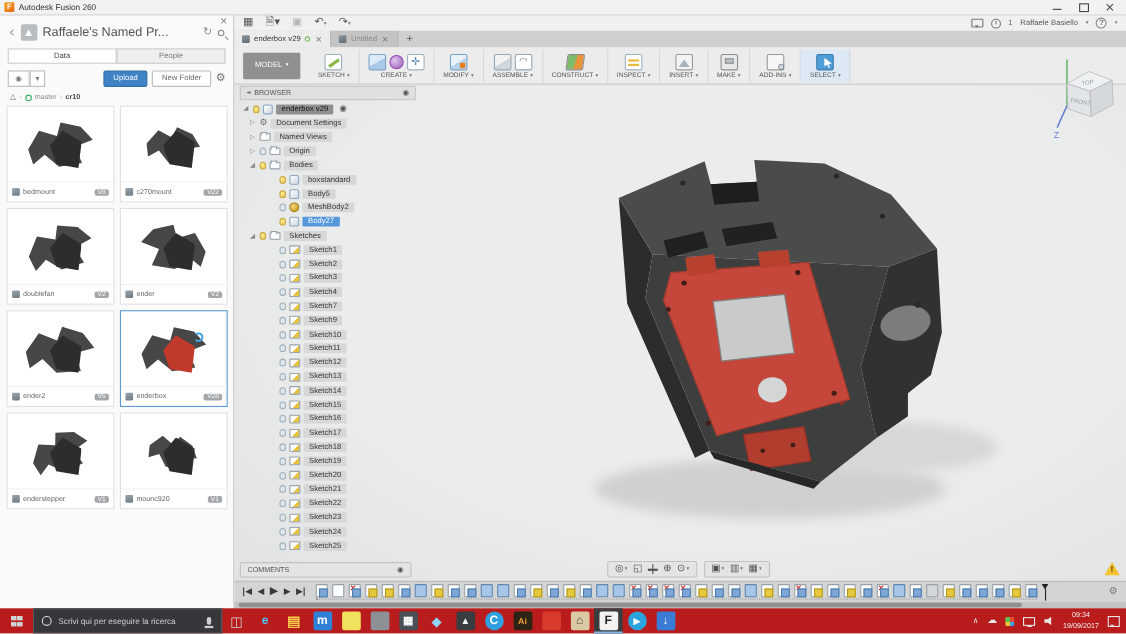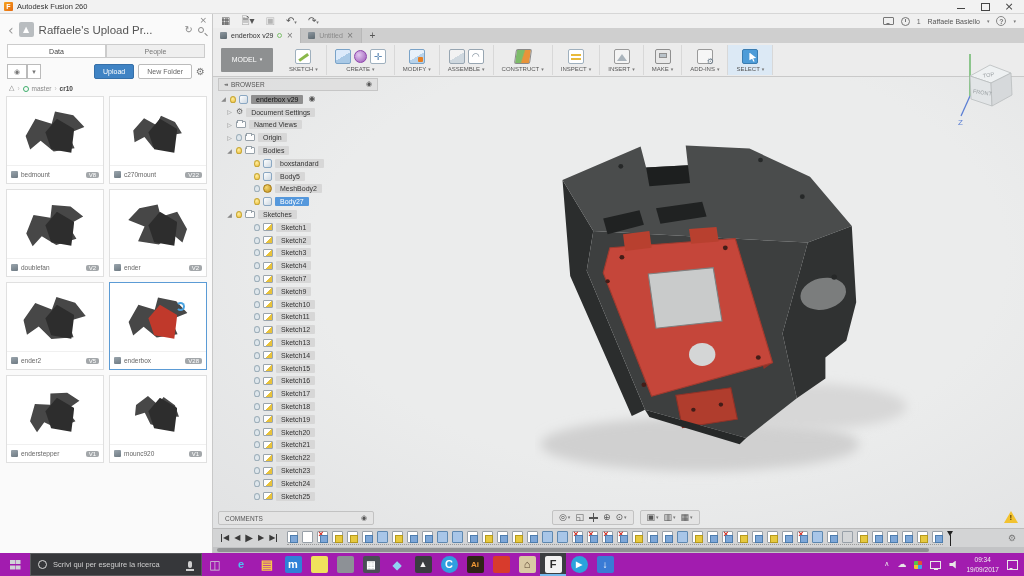--- a/index.html
+++ b/index.html
@@ -179,21 +179,21 @@
   .f-redx::before{content:"×";position:absolute;left:0;top:-3px;font:bold 9px/10px "Liberation Sans";color:#d02b20}
   .f-chamfer{background:#d4d6d8}
   #playhead{width:9px;height:15px;position:relative;margin-left:3px}
   #playhead::before{content:"";position:absolute;left:1px;top:0;border-left:3.5px solid transparent;border-right:3.5px solid transparent;border-top:5px solid #222}
   #playhead::after{content:"";position:absolute;left:4px;top:4px;width:1px;height:11px;background:#222}
   #tl-gear{margin-left:auto;padding-right:8px;font:9px/9px "DejaVu Sans";color:#777}
   #tscroll{position:absolute;left:213px;top:547px;width:811px;height:6px;background:#c2c3c5;z-index:20}
   #tscroll .thumbbar{position:absolute;left:4px;top:1px;width:712px;height:4px;background:#8f9193;border-radius:2px}
 
   
-  #taskbar{position:absolute;left:0;top:553px;width:1024px;height:23px;background:#a21caf;display:flex;align-items:center;z-index:50}
+  #taskbar{position:absolute;left:0;top:553px;width:1024px;height:23px;background:#b91c1c;display:flex;align-items:center;z-index:50}
   #startbtn{width:30px;height:23px;display:flex;align-items:center;justify-content:center}
   #winlogo{width:10px;height:10px;position:relative}
   #winlogo::before{content:"";position:absolute;width:4.5px;height:4.5px;background:#cfd3d6;box-shadow:5.5px 0 #cfd3d6,0 5.5px #cfd3d6,5.5px 5.5px #cfd3d6}
   #searchbox{width:172px;height:23px;background:#36373a;border:1px solid #58595c;display:flex;align-items:center;gap:6px;padding:0 7px}
   #searchbox .ring{width:9px;height:9px;border:1.5px solid #d8d8d8;border-radius:50%;flex:none}
   #searchbox .stext{font-size:7.5px;color:#cfcfcf;white-space:nowrap;overflow:hidden;flex:1}
   #searchbox .mic{width:4px;height:7px;background:#cfcfcf;border-radius:2px;position:relative;flex:none;margin-right:2px}
   #searchbox .mic::after{content:"";position:absolute;left:-2px;bottom:-2.5px;width:8px;height:1.2px;background:#cfcfcf}
   #apps{display:flex;align-items:center}
   .tb-app{width:26px;height:23px;display:flex;align-items:center;justify-content:center}
@@ -231,21 +231,21 @@
       <span class="wc wc-res"></span>
       <span class="wc wc-close">×</span>
     </span>
   </div>
 
   <div id="datapanel">
     <span id="dp-close">×</span>
     <div id="dp-head">
       <span id="dp-back">‹</span>
       <span id="dp-logo">▲</span>
-      <span id="dp-title">Raffaele's Upload Pr...</span>
+      <span id="dp-title">Raffaele's Named Pr...</span>
       <span class="dp-hicon">↻</span>
       <span class="lens"></span>
     </div>
     <div id="dp-tabs">
 
         <div class="dp-tab active">
           <span>Data</span>
         </div>
 
         <div class="dp-tab">

